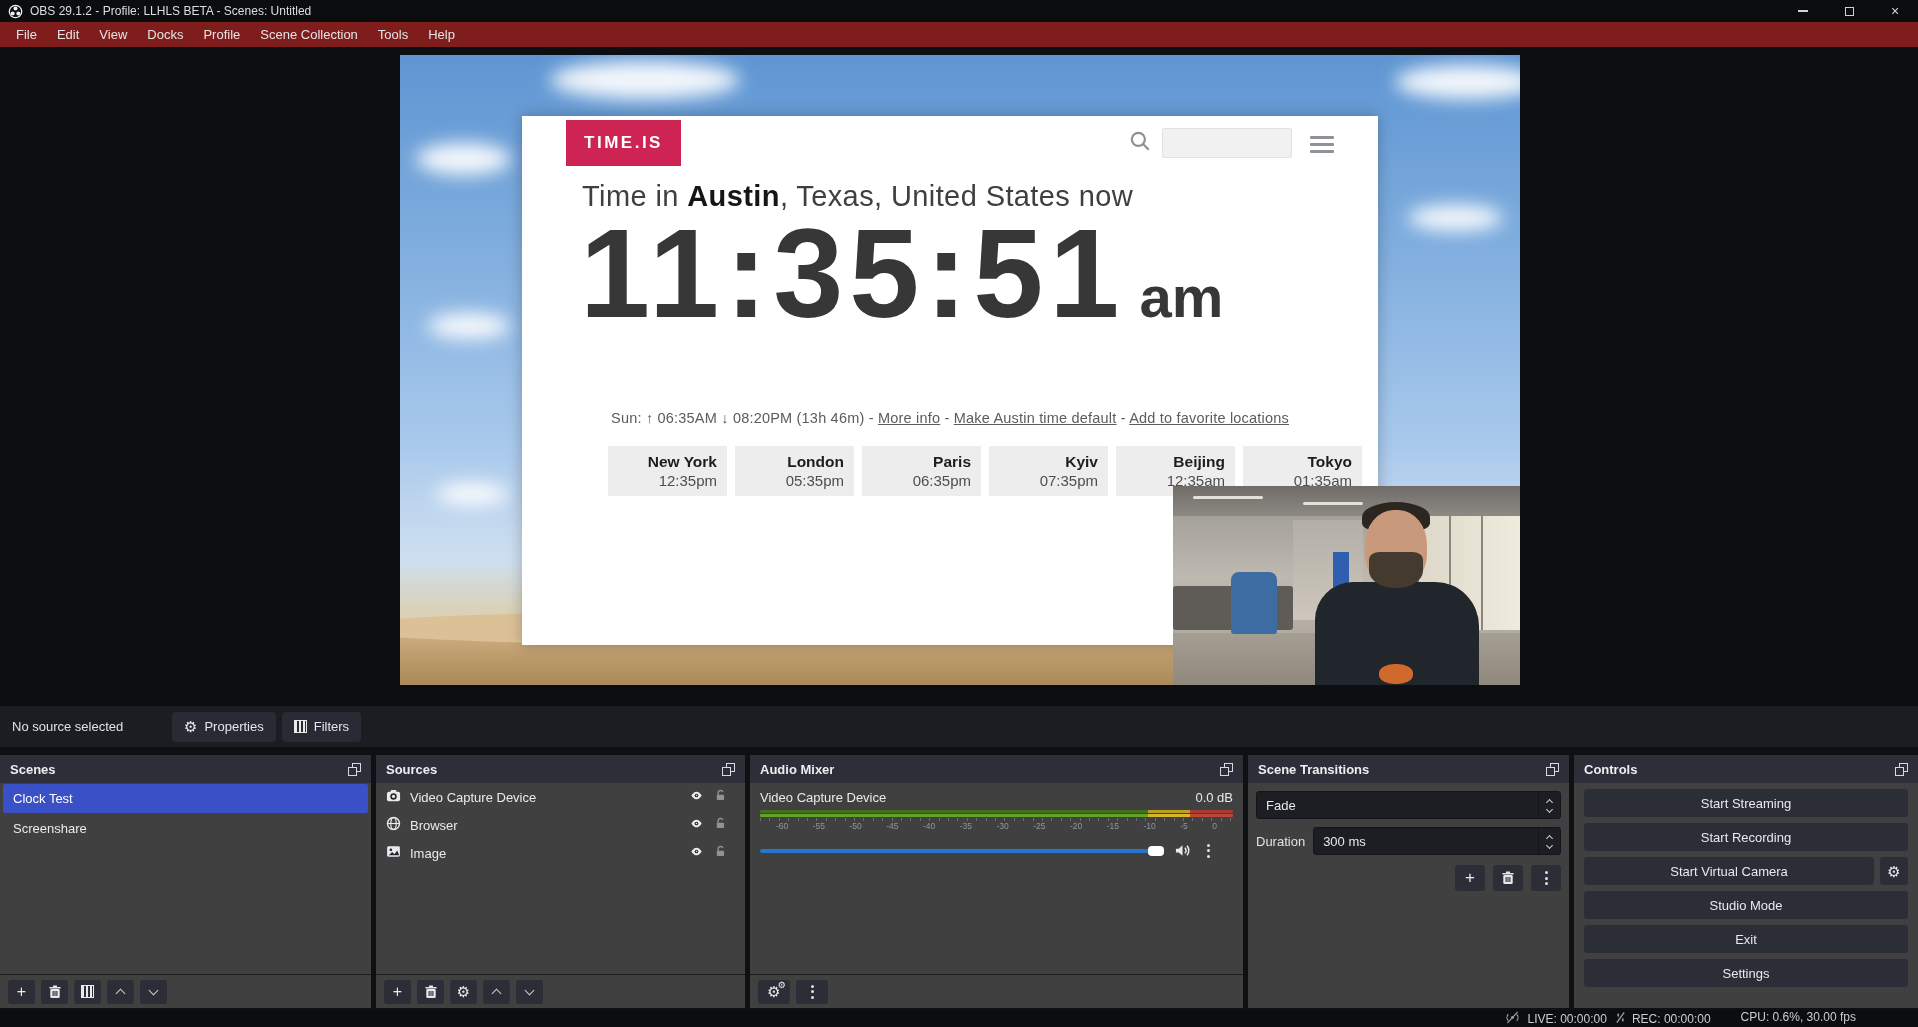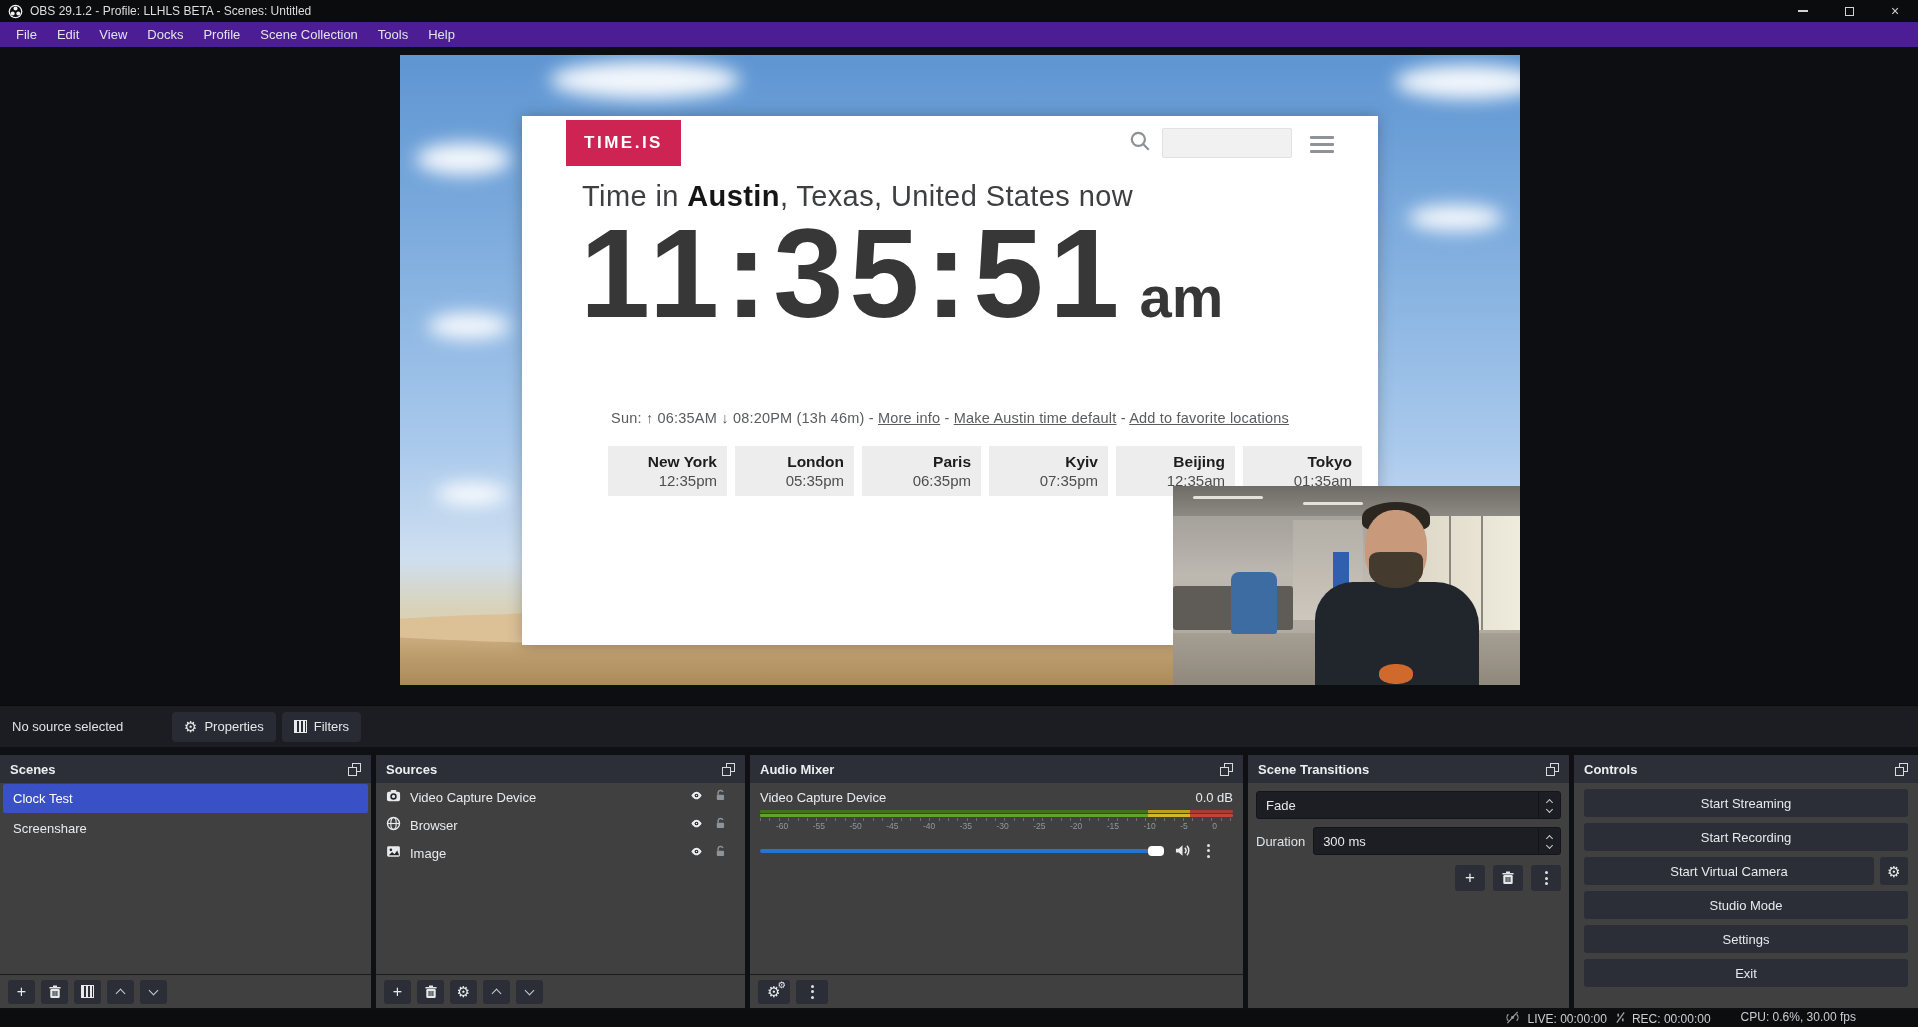--- a/index.html
+++ b/index.html
@@ -9,21 +9,21 @@
 
   
   .titlebar{height:22px;background:#0b0c0e;display:flex;align-items:center;padding-left:8px;font-size:12px;color:#dcdee1;flex:0 0 auto}
   .titlebar .logo{width:15px;height:15px;margin-right:7px;display:inline-flex}
   .winbtns{margin-left:auto;display:flex;height:100%}
   .winbtn{width:46px;height:100%;display:flex;align-items:center;justify-content:center;color:#cfd2d6;font-size:14px}
   .winbtn .sq{width:9px;height:9px;border:1.2px solid #cfd2d6;display:inline-block}
   .winbtn .dash{width:10px;height:1.4px;background:#cfd2d6;display:inline-block}
 
   
-  .menubar{height:25px;background:#4c1d95;display:flex;align-items:center;padding-left:6px;flex:0 0 auto}
+  .menubar{height:25px;background:#7f1d1d;display:flex;align-items:center;padding-left:6px;flex:0 0 auto}
   .menubar span{font-size:13px;color:#e2e4e7;padding:3px 10px;border-radius:3px;cursor:default}
 
   
   .preview{height:658px;position:relative;background:#0d0e11;flex:0 0 auto}
   .canvas{position:absolute;left:400px;top:8px;width:1120px;height:630px;overflow:hidden;background:linear-gradient(180deg,#5e95d2 0%,#7fadde 30%,#a9c9ec 62%,#cfdff0 80%,#d9d2b8 88%)}
   .cloud{position:absolute;background:#fff;border-radius:50%;filter:blur(9px);opacity:.92}
   .desert{position:absolute;left:0;right:0;bottom:0;height:58px;background:linear-gradient(180deg,#cfb58a,#bb9a6a 55%,#aa8a5b);z-index:1}
   .desert:before{content:"";position:absolute;left:-6%;top:-16px;width:72%;height:34px;background:#dcc197;border-radius:50%}
   .desert:after{content:"";position:absolute;right:-10%;top:-10px;width:60%;height:28px;background:#c3a276;border-radius:50%}
 
@@ -494,22 +494,22 @@
       <div class="pbody">
         <button class="cbtn">Start Streaming</button>
         <button class="cbtn">Start Recording</button>
         <div class="vrow">
           <button class="cbtn">Start Virtual Camera</button>
           <span class="sqbtn">
               <span class="gear">⚙</span>
             </span>
         </div>
         <button class="cbtn">Studio Mode</button>
+        <button class="cbtn">Exit</button>
         <button class="cbtn">Settings</button>
-        <button class="cbtn">Exit</button>
       </div>
     </div>
   </div>
 
   <div class="statusbar">
     <span class="grp">
         <span><svg viewBox="0 0 18 14" width="17" height="13">
             <path d="M4.5 3.5a5 5 0 0 0 0 7" stroke="#9a9da2" fill="none" stroke-width="1.3"></path>
             <path d="M13.5 3.5a5 5 0 0 1 0 7" stroke="#9a9da2" fill="none" stroke-width="1.3"></path>
             <circle cx="9" cy="7" r="1.6" fill="#9a9da2"></circle>

